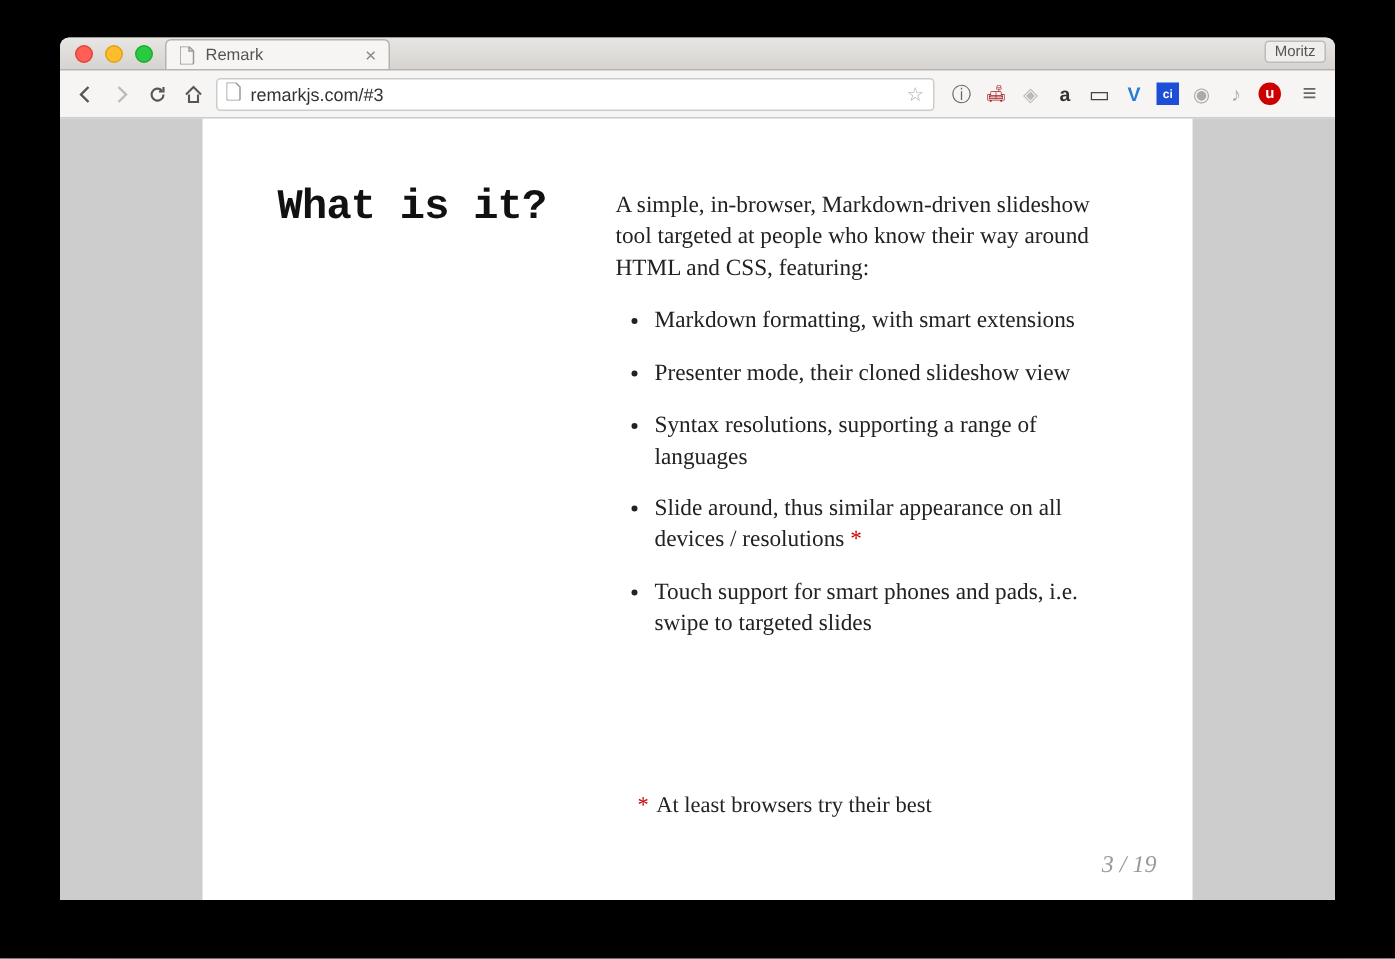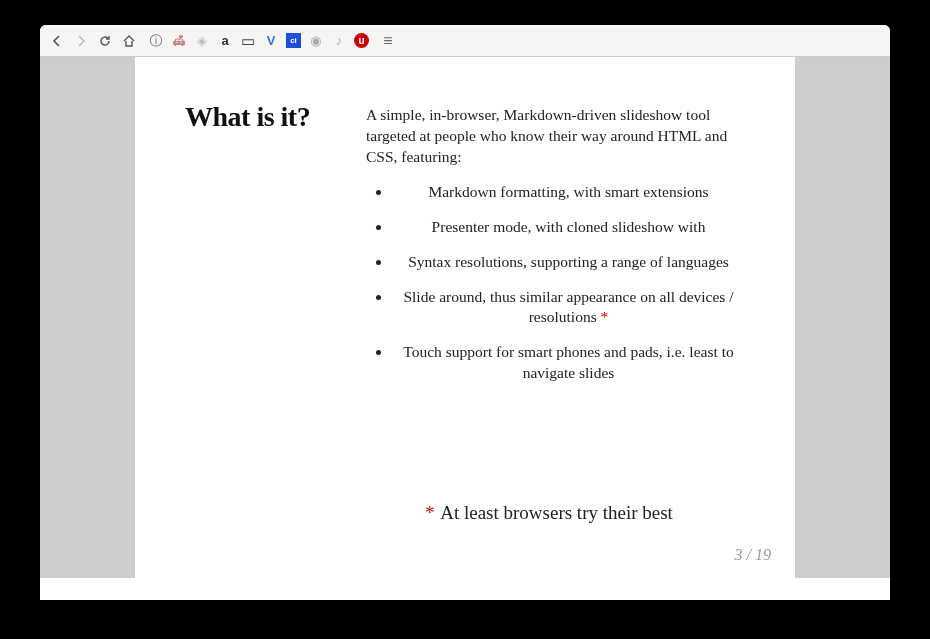--- a/index.html
+++ b/index.html
@@ -133,66 +133,85 @@
       padding: 48px 50px 30px 50px;
       position: relative;
       font-family: Georgia, "Times New Roman", serif;
       color: #222;
     }
     .slide-content {
       display: flex;
       gap: 30px;
     }
     .slide-heading {
-      font-family: Liberation Serif, serif;
+      font-family: Liberation Mono, monospace;
       font-weight: 700;
       font-size: 28px;
       letter-spacing: -0.5px;
       color: #111;
       min-width: 135px;
       margin-top: -4px;
     }
     .slide-body {
       flex: 1;
       font-size: 15.5px;
       line-height: 1.35;
       margin-left: 16px;
     }
     .slide-body ul {
       list-style: disc;
       padding-left: 26px;
       margin-top: 14px;
     }
     .slide-body li {
       margin-bottom: 14px;
-      text-align: center;
     }
     .asterisk { color: #c00; }
     .footnote {
       position: absolute;
       bottom: 54px;
       left: 290px;
-      font-size: 19px;
+      font-size: 15px;
     }
     .footnote .asterisk { margin-right: 2px; }
     .page-num {
       position: absolute;
       bottom: 14px;
       right: 24px;
       color: #999;
       font-size: 16px;
       font-family: Georgia, serif;
       font-style: italic;
     }
   </style>
 </head>
 <body>
 
 <div class="window">
 
+  <div class="titlebar">
+    <div class="traffic-lights">
+      <div class="tl red"></div>
+      <div class="tl yellow"></div>
+      <div class="tl green"></div>
+    </div>
+    <div class="tab-strip">
+      <div class="tab">
+        <span class="file-icon">
+          <svg width="10" height="12" viewBox="0 0 10 12">
+              <path d="M1 0h5l3 3v8a1 1 0 0 1-1 1H1a1 1 0 0 1-1-1V1a1 1 0 0 1 1-1z" fill="none" stroke="#999" stroke-width="1"></path>
+              <path d="M6 0v3h3" fill="none" stroke="#999" stroke-width="1"></path>
+            </svg>
+        </span>
+        <span>Remark</span>
+        <span class="close-x">×</span>
+      </div>
+    </div>
+    <div class="profile-btn">Moritz</div>
+  </div>
 
   <div class="toolbar">
     <div class="nav-btn">
       <svg width="14" height="14" viewBox="0 0 14 14">
           <path d="M9 2 L4 7 L9 12" stroke="#555" stroke-width="1.6" fill="none"></path>
         </svg>
     </div>
     <div class="nav-btn disabled">
       <svg width="14" height="14" viewBox="0 0 14 14">
           <path d="M5 2 L10 7 L5 12" stroke="#bbb" stroke-width="1.6" fill="none"></path>
@@ -200,20 +219,29 @@
     </div>
     <div class="nav-btn">
       <svg width="14" height="14" viewBox="0 0 14 14">
           <path d="M11 7a4 4 0 1 1-1.2-2.8M11 2v3h-3" stroke="#555" stroke-width="1.4" fill="none"></path>
         </svg>
     </div>
     <div class="nav-btn">
       <svg width="14" height="14" viewBox="0 0 14 14">
           <path d="M2 7 L7 2 L12 7 M4 7v5h6V7" stroke="#555" stroke-width="1.4" fill="none"></path>
         </svg>
+    </div>
+    <div class="addr-bar">
+      <span class="page-icon">
+        <svg width="10" height="12" viewBox="0 0 10 12">
+            <path d="M1 0h5l3 3v8a1 1 0 0 1-1 1H1a1 1 0 0 1-1-1V1a1 1 0 0 1 1-1z" fill="none" stroke="#999" stroke-width="1"></path>
+          </svg>
+      </span>
+      <span>remarkjs.com/#3</span>
+      <span class="star">☆</span>
     </div>
     <div class="ext-icons">
       <span style="color:#666">ⓘ</span>
       <span style="color:#a52020;font-size:11px">🛋</span>
       <span style="color:#bbb">◈</span>
       <span style="font-weight:bold;color:#333;font-family:Arial">a</span>
       <span style="color:#444;font-size:15px">▭</span>
       <span style="color:#2a7bd4;font-weight:bold">V</span>
       <span style="background:#1d4ed8;color:#fff;font-size:8px;width:15px;height:15px;font-weight:bold">ci</span>
       <span style="color:#aaa">◉</span>
@@ -224,24 +252,24 @@
   </div>
 
   <div class="viewport">
     <div class="slide">
       <div class="slide-content">
         <div class="slide-heading">What is it?</div>
         <div class="slide-body">
           <p>A simple, in-browser, Markdown-driven slideshow tool targeted at people who know their way around HTML and CSS, featuring:</p>
           <ul>
             <li><span>Markdown formatting, with smart extensions</span></li>
-            <li><span>Presenter mode, with cloned slideshow with</span></li>
+            <li><span>Presenter mode, their cloned slideshow view</span></li>
             <li><span>Syntax resolutions, supporting a range of languages</span></li>
             <li><span>Slide around, thus similar appearance on all devices / resolutions</span> <span class="asterisk">*</span></li>
-            <li><span>Touch support for smart phones and pads, i.e. least to navigate slides</span></li>
+            <li><span>Touch support for smart phones and pads, i.e. swipe to targeted slides</span></li>
           </ul>
         </div>
       </div>
       <div class="footnote">
         <span class="asterisk">*</span>
         <span>At least browsers try their best</span>
       </div>
       <div class="page-num">
         <span>3</span> / <span>19</span>
       </div>

